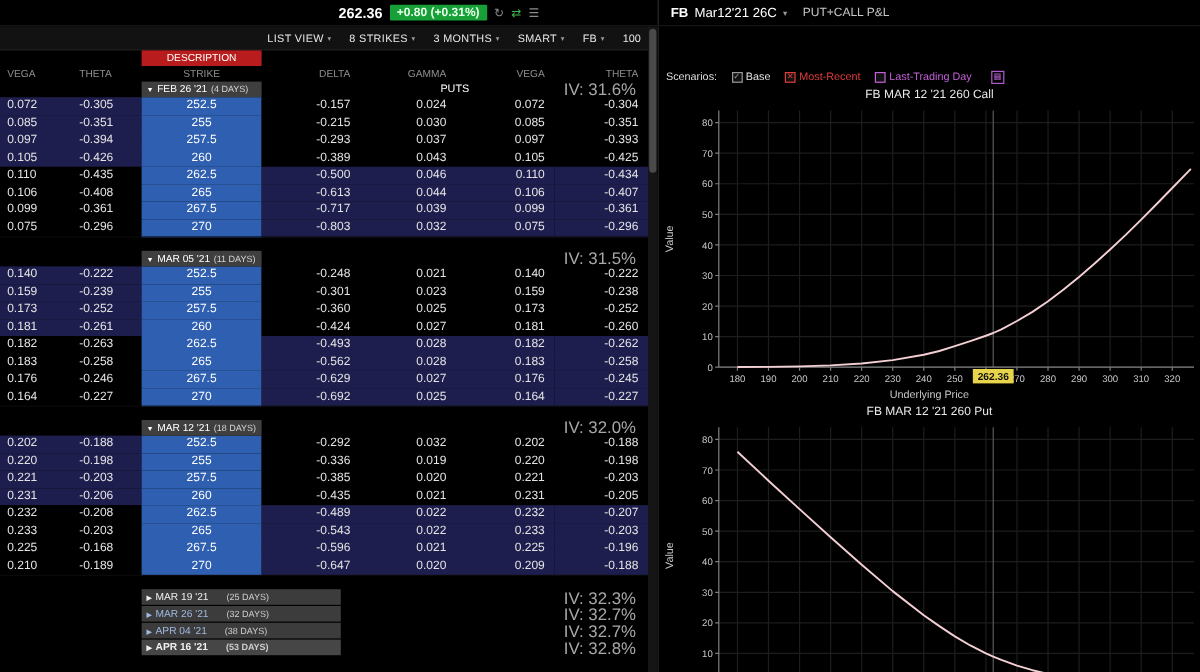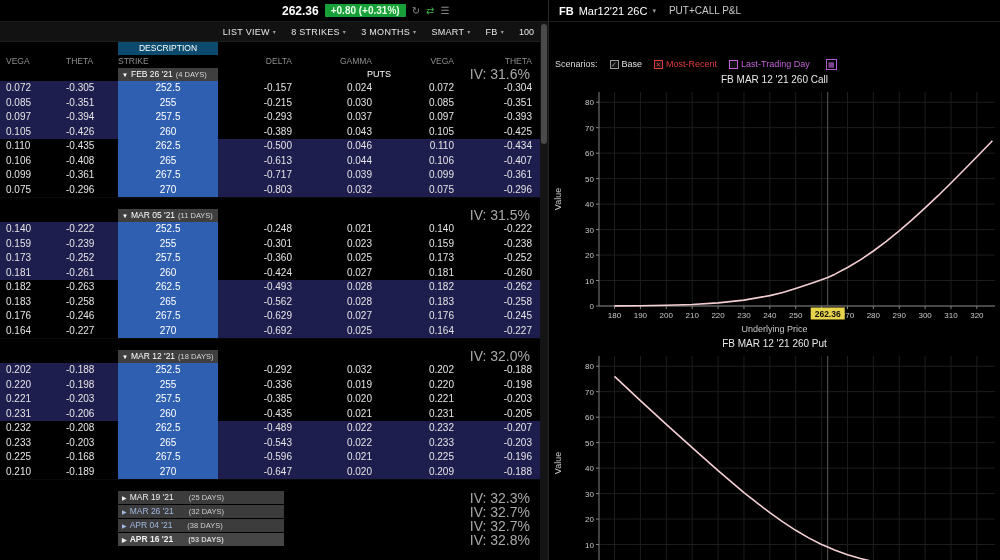--- a/index.html
+++ b/index.html
@@ -32,27 +32,27 @@
   .toolbar { height:20px; background:#121212; border-bottom:1px solid #1f1f1f;
              display:flex; align-items:center; justify-content:flex-end;
              gap:15px; padding-right:14px; }
   .tool-item { font-size:9px; color:#e6e6e6; letter-spacing:.3px; cursor:pointer;
                display:flex; align-items:center; gap:3px;text-align:center; }
   .tool-item .caret { font-size:6px; }
   .tool-size { font-size:9px; color:#e6e6e6; }
 
   
   .desc-row { height:13px; position:relative; }
-  .desc-box { position:absolute; left:118px; width:100px; height:13px; background:#0c4a6e;
+  .desc-box { position:absolute; left:118px; width:100px; height:13px; background:#b91c1c;
               color:#fff; font-size:8.5px; text-align:center; line-height:13px; }
   .colhdr-row { height:13px; display:grid;
                 grid-template-columns:60px 58px 100px 82px 80px 82px 78px;
                 font-size:8.5px; color:#8e8e8e; line-height:13px; }
   .colhdr-row .h0,.colhdr-row .h1 { text-align:left; padding-left:6px; }
-  .colhdr-row .h2 { }
+  .colhdr-row .h2 { text-align:center; }
   .colhdr-row .h3,.colhdr-row .h4,.colhdr-row .h5,.colhdr-row .h6 { text-align:right; padding-right:8px; }
 
   .tbody { width:540px; }
   .ghdr { position:relative; height:13px; }
   .ghdr.gap { margin-top:12px; }
   .gbar { position:absolute; left:118px; width:100px; height:13px; background:#3f3f3f;
           color:#fff; font-size:8.5px; line-height:13px; padding-left:4px;
           white-space:nowrap; cursor:pointer; }
   .gbar .tri { font-size:6px; margin-right:3px; }
   .gbar .days { font-size:7.5px; color:#d6d6d6; margin-left:3px; }

